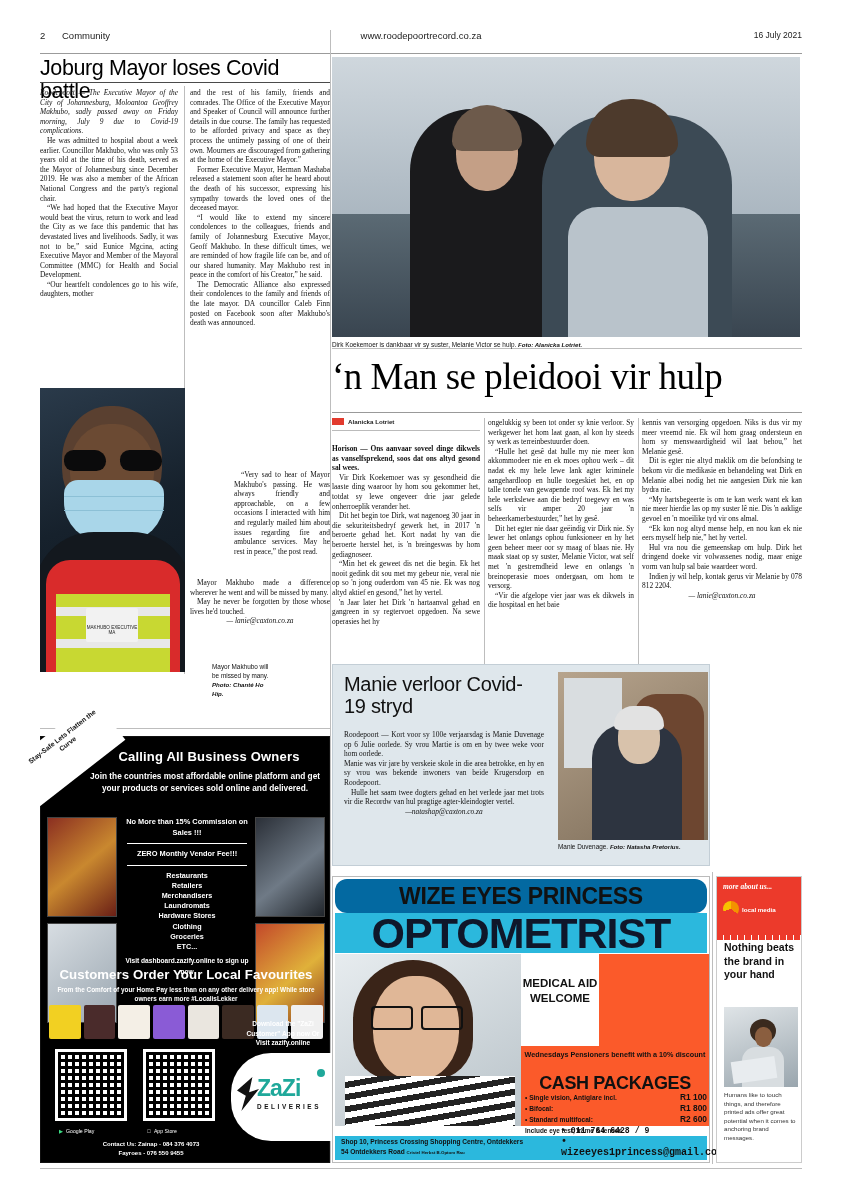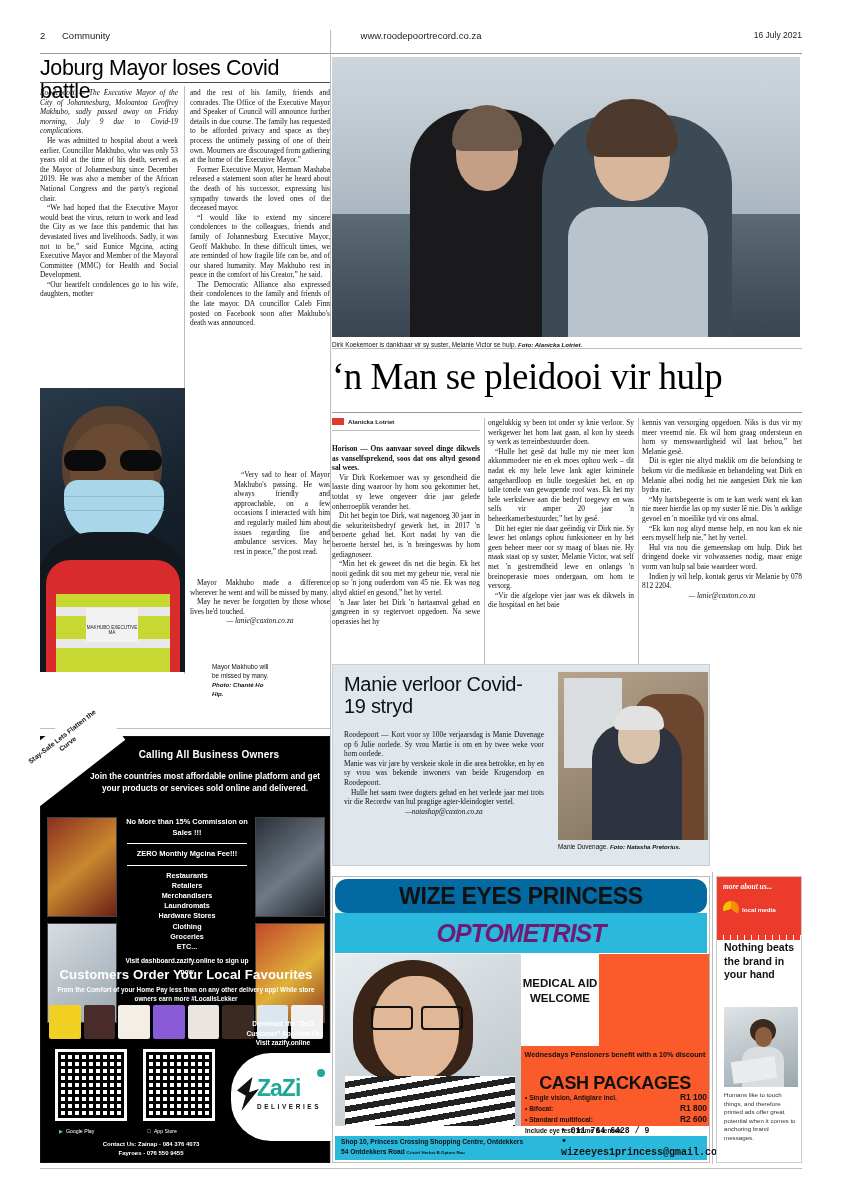--- a/index.html
+++ b/index.html
@@ -126,21 +126,21 @@
   .zazi-corner {
     position:absolute; left:-30px; top:-10px; width:110px; height:52px; background:#fff;
     transform: rotate(-38deg);
   }
   .zazi-corner span {
     position:absolute; left:14px; top:6px; width:96px;
     font-family:"Liberation Sans",sans-serif; font-size:6.8px; font-weight:bold; color:#111;
     line-height:9px; text-align:center;
   }
   .zazi-h1 { position:absolute; left:56px; top:12px; width:224px; text-align:center;
-     font-family:"Liberation Sans",sans-serif; font-weight:bold; font-size:10px; color:#fff; letter-spacing:0.2px;}
+     font-family:"Liberation Sans",sans-serif; font-weight:bold; font-size:13px; color:#fff; letter-spacing:0.2px;}
   .zazi-sub { position:absolute; left:46px; top:33px; width:236px; text-align:center;
      font-family:"Liberation Sans",sans-serif; font-weight:bold; font-size:8.3px; color:#fff; line-height:12px;}
   .zazi-tile { position:absolute; border:1px solid #444; overflow:hidden; }
   .zz-food { left:6px; top:80px; width:70px; height:100px; background:linear-gradient(140deg,#8b2f21,#c9882f 50%,#6a1f16); }
   .zz-laptop { left:214px; top:80px; width:70px; height:100px; background:linear-gradient(140deg,#2b3038,#6f7a86 55%,#20252b); }
   .zz-shop { left:6px; top:186px; width:70px; height:100px; background:linear-gradient(140deg,#d7dde2,#9aa6b0); }
   .zz-veg { left:214px; top:186px; width:70px; height:100px; background:linear-gradient(140deg,#c3482a,#e0b13a 55%,#8c3a1e); }
   .zazi-mid { position:absolute; left:84px; top:80px; width:124px; text-align:center; color:#fff;
      font-family:"Liberation Sans",sans-serif; font-size:7.4px; font-weight:bold; line-height:10.5px;}
   .zazi-mid .hr { height:1px; background:#fff; margin:5px 2px; }
@@ -172,21 +172,21 @@
      clip-path: polygon(0 40%, 70% 0, 55% 45%, 100% 35%, 20% 100%, 40% 55%); }
   .zazi-badge .zpin { position:absolute; right:6px; top:16px; width:8px; height:8px; border-radius:50%; background:#1fa89a; }
 
   
   .opto { position:absolute; left:332px; top:876px; width:378px; height:287px; background:#fff; border:1px solid #bbb; }
   .op-band1 { position:absolute; left:2px; top:2px; right:2px; height:34px; background:#0369a1;border-radius:12px; }
   .op-band1 span { position:absolute; inset:0; display:flex; align-items:center; justify-content:center;
      font-family:"Liberation Sans",sans-serif; font-weight:bold; font-size:23px; color:#111; letter-spacing:-0.3px;}
   .op-band2 { position:absolute; left:2px; top:36px; right:2px; height:40px; background:#2bb8dd; }
   .op-band2 span { position:absolute; inset:0; display:flex; align-items:center; justify-content:center;
-     font-family:"Liberation Sans",sans-serif; font-weight:bold; font-size:25px; color:#701a75; letter-spacing:-1px;font-style:italic;}
+     font-family:"Liberation Sans",sans-serif; font-weight:bold; font-size:43px; color:#0f172a; letter-spacing:-1px;}
   .op-photo { position:absolute; left:2px; top:77px; width:186px; height:172px; background:linear-gradient(150deg,#e7ecef,#b9c3c9); overflow:hidden;}
   .op-hair { position:absolute; left:18px; top:6px; width:120px; height:120px; border-radius:60px 60px 40px 40px; background:#3a2418; }
   .op-face { position:absolute; left:38px; top:22px; width:86px; height:104px; border-radius:46%; background:#e0b797; }
   .op-specs { position:absolute; left:36px; top:52px; width:92px; height:20px; }
   .op-specs:before,.op-specs:after{content:"";position:absolute;top:0;width:38px;height:20px;border:2.5px solid #111;border-radius:4px;}
   .op-specs:before{left:0;} .op-specs:after{right:0;}
   .op-shirt { position:absolute; left:10px; top:122px; width:170px; height:52px;
      background: repeating-linear-gradient(170deg,#fff 0 6px,#222 6px 12px); }
   .op-medical { position:absolute; left:188px; top:77px; width:78px; height:90px; text-align:center;
      font-family:"Liberation Sans",sans-serif; font-weight:bold; font-size:11.5px; color:#111; line-height:15px; padding-top:22px;}
@@ -388,21 +388,21 @@
     <div class="zazi-sub">Join the countries most affordable online platform and get your products or services sold online and delivered.</div>
 
     <div class="zazi-tile zz-food"></div>
     <div class="zazi-tile zz-laptop"></div>
     <div class="zazi-tile zz-shop"></div>
     <div class="zazi-tile zz-veg"></div>
 
     <div class="zazi-mid">
       <div>No More than 15% Commission on Sales !!!</div>
       <div class="hr"></div>
-      <div>ZERO Monthly Mgcina Fee!!!</div>
+      <div>ZERO Monthly Vendor Fee!!!</div>
       <div class="hr"></div>
       <div class="list" style="white-space:pre-line;">Restaurants
 Retailers
 Merchandisers
 Laundromats
 Hardware Stores
 Clothing
 Groceries
 ETC...</div>
       <div style="margin-top:4px; font-size:6.6px;">Visit dashboard.zazify.online to sign up now</div>

